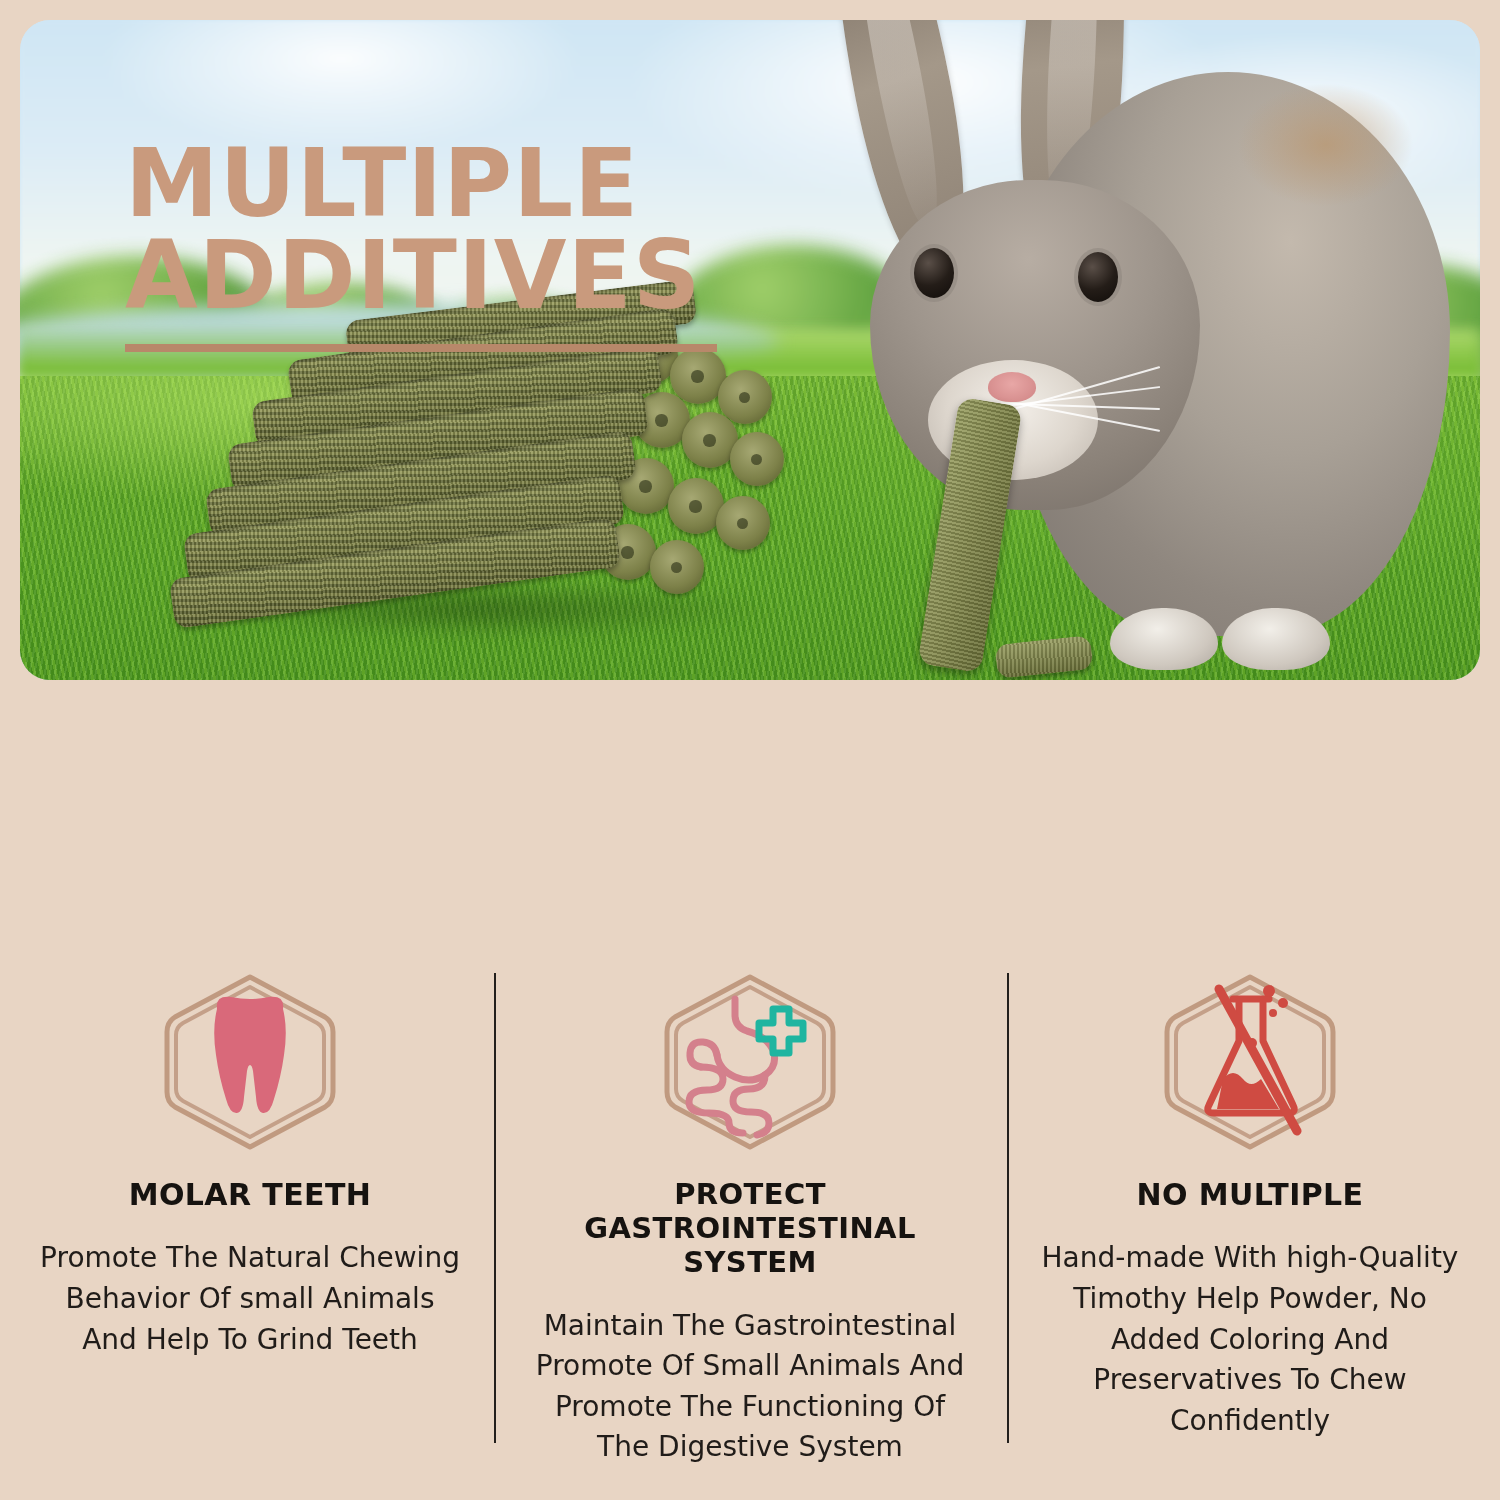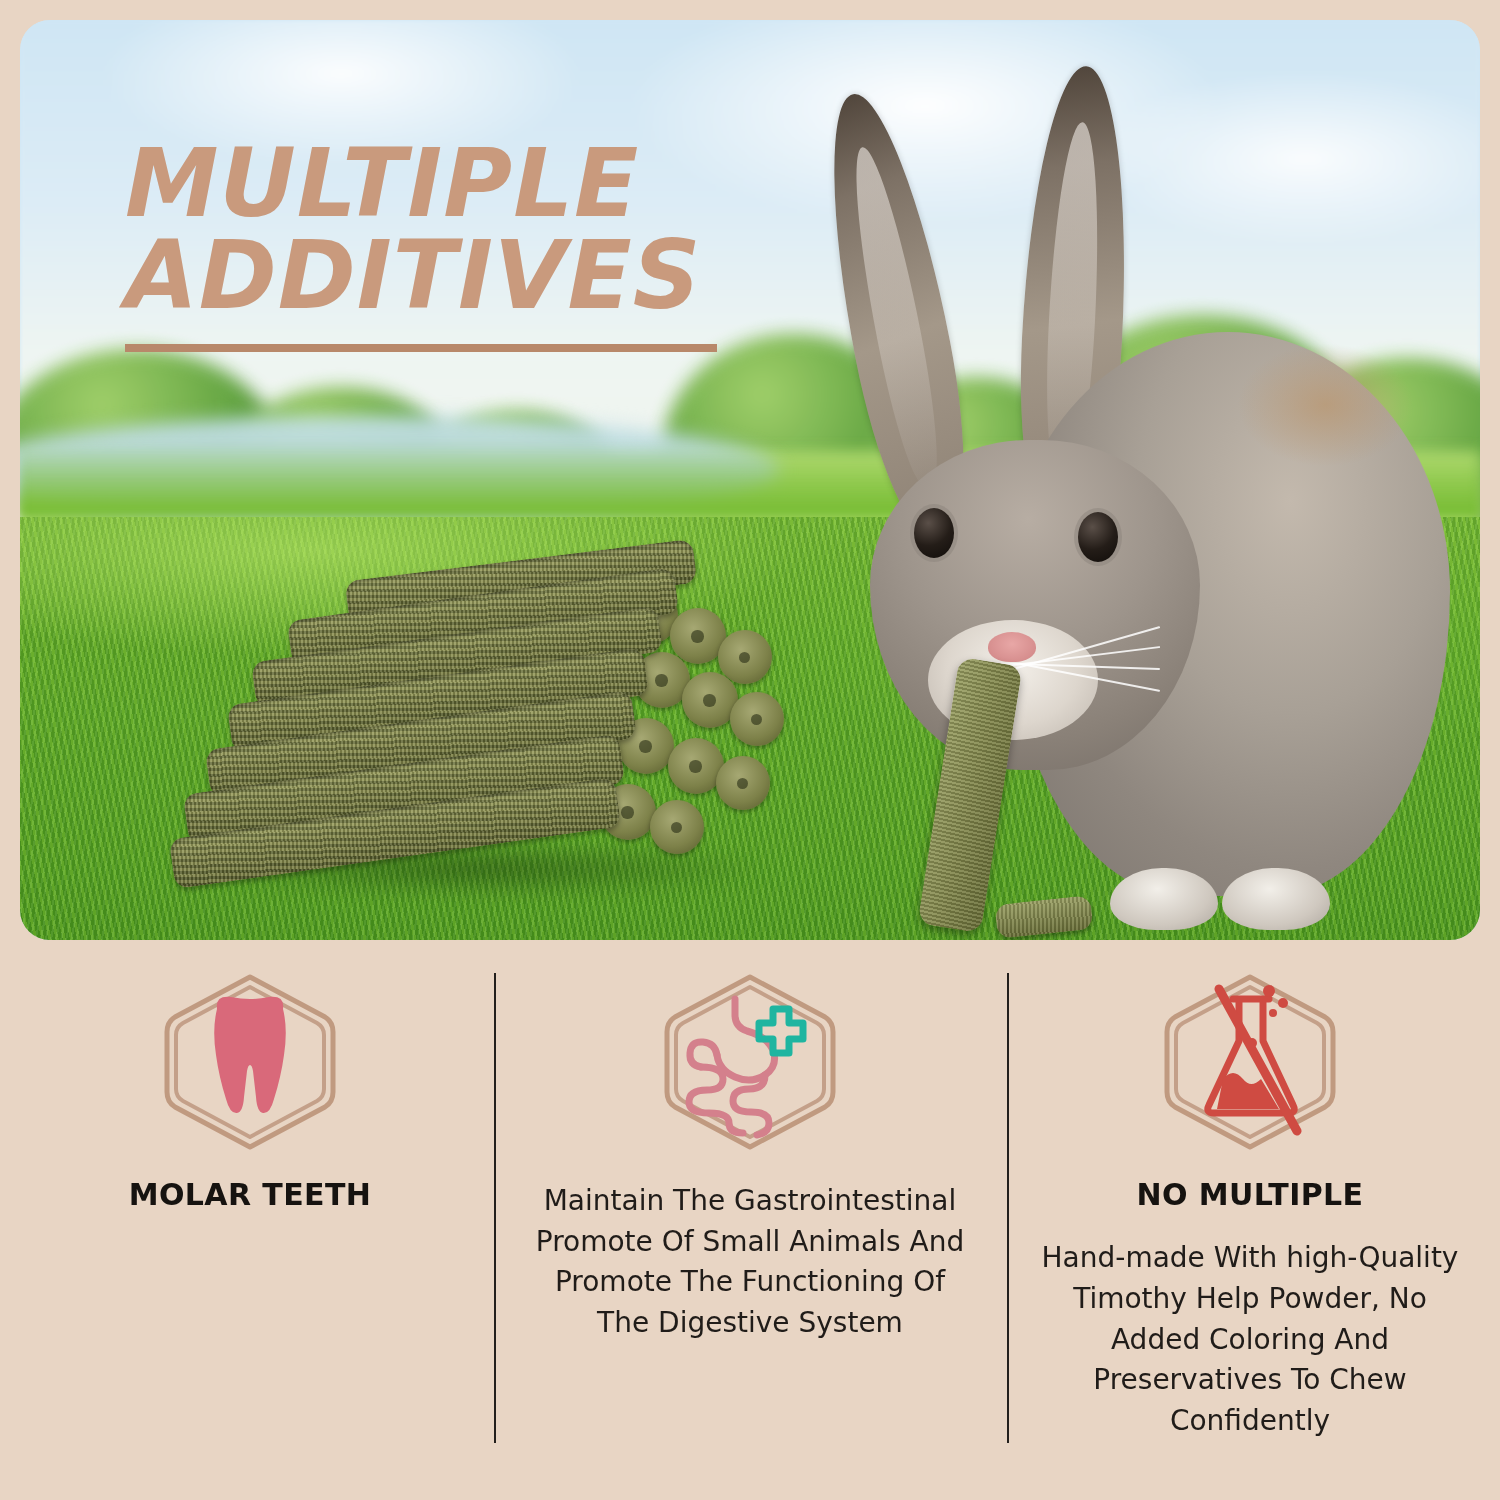--- a/index.html
+++ b/index.html
@@ -14,25 +14,24 @@
     overflow: hidden;
     position: relative;
   }
 
   
   .hero {
     position: absolute;
     left: 20px;
     top: 20px;
     width: 1460px;
-    height: 920px;
+    height: 660px;
     border-radius: 30px;
     overflow: hidden;
     background: #cfe7f5;
-    font-style: italic;
   }
   
   .sky {
     position: absolute;
     left: 0; top: 0; width: 100%; height: 58%;
     background:
       radial-gradient(ellipse 420px 170px at 62% 16%, rgba(255,255,255,.96), rgba(255,255,255,0) 70%),
       radial-gradient(ellipse 330px 130px at 22% 10%, rgba(255,255,255,.9), rgba(255,255,255,0) 72%),
       radial-gradient(ellipse 300px 120px at 88% 26%, rgba(255,255,255,.85), rgba(255,255,255,0) 72%),
       linear-gradient(180deg, #cfe6f4 0%, #dcecf6 34%, #eef5f2 62%, #f3f7ec 100%);
@@ -421,37 +420,42 @@
 
   <div class="col col-1">
     <div class="badge">
       <svg width="186" height="186" viewBox="0 0 186 186" aria-hidden="true">
         <path d="M93 8 L168 48 Q176 53 176 63 L176 123 Q176 133 168 138 L93 178 L18 138 Q10 133 10 123 L10 63 Q10 53 18 48 Z" fill="none" stroke="#c09a80" stroke-width="5" stroke-linejoin="round"></path>
         <path d="M93 18 L160 54 Q167 58 167 66 L167 120 Q167 128 160 132 L93 168 L26 132 Q19 128 19 120 L19 66 Q19 58 26 54 Z" fill="none" stroke="#c4a089" stroke-width="4" stroke-linejoin="round"></path>
         <path d="M60 40 Q58 26 74 28 Q84 30 93 30 Q102 30 112 28 Q128 26 126 40 Q131 60 127 86 Q124 108 117 130 Q113 145 106 144 Q100 143 99 128 L96 102 Q95 96 93 96 Q91 96 90 102 L87 128 Q86 143 80 144 Q73 145 69 130 Q62 108 59 86 Q55 60 60 40 Z" fill="#d9697a"></path>
       </svg>
     </div>
     <div class="feat-title">MOLAR TEETH</div>
+    <div class="feat-body">Promote The Natural Chewing Behavior Of small Animals And Help To Grind Teeth</div>
   </div>
 
   <div class="col col-2">
     <div class="badge">
       <svg width="186" height="186" viewBox="0 0 186 186" aria-hidden="true">
         <path d="M93 8 L168 48 Q176 53 176 63 L176 123 Q176 133 168 138 L93 178 L18 138 Q10 133 10 123 L10 63 Q10 53 18 48 Z" fill="none" stroke="#c09a80" stroke-width="5" stroke-linejoin="round"></path>
         <path d="M93 18 L160 54 Q167 58 167 66 L167 120 Q167 128 160 132 L93 168 L26 132 Q19 128 19 120 L19 66 Q19 58 26 54 Z" fill="none" stroke="#c4a089" stroke-width="4" stroke-linejoin="round"></path>
 
         <path d="M78 30 L78 46 Q78 58 90 62 Q112 68 117 84 Q120 98 108 106 Q94 115 78 108 Q62 101 60 86" fill="none" stroke="#d4808c" stroke-width="7" stroke-linecap="round" stroke-linejoin="round"></path>
         <path d="M60 86 Q58 74 46 73 Q34 72 33 84 Q32 96 44 98" fill="none" stroke="#d4808c" stroke-width="7" stroke-linecap="round" stroke-linejoin="round"></path>
 
         <path d="M44 98 Q66 98 66 110 Q66 121 50 121 Q32 121 32 133 Q32 144 52 144 Q72 144 72 154 Q72 164 86 164" fill="none" stroke="#d4808c" stroke-width="7" stroke-linecap="round" stroke-linejoin="round"></path>
         <path d="M108 106 Q108 120 92 120 Q76 120 76 132 Q76 143 94 143 Q112 143 112 154 Q112 164 100 166" fill="none" stroke="#d4808c" stroke-width="7" stroke-linecap="round" stroke-linejoin="round"></path>
 
         <path d="M116 40 L132 40 L132 54 L146 54 L146 70 L132 70 L132 84 L116 84 L116 70 L102 70 L102 54 L116 54 Z" fill="none" stroke="#1fb5a0" stroke-width="7" stroke-linejoin="round"></path>
       </svg>
     </div>
+    <div class="feat-title">
+      <div>PROTECT</div>
+      <div>GASTROINTESTINAL SYSTEM</div>
+    </div>
     <div class="feat-body">Maintain The Gastrointestinal Promote Of Small Animals And Promote The Functioning Of The Digestive System</div>
   </div>
 
   <div class="col col-3">
     <div class="badge">
       <svg width="186" height="186" viewBox="0 0 186 186" aria-hidden="true">
         <path d="M93 8 L168 48 Q176 53 176 63 L176 123 Q176 133 168 138 L93 178 L18 138 Q10 133 10 123 L10 63 Q10 53 18 48 Z" fill="none" stroke="#c09a80" stroke-width="5" stroke-linejoin="round"></path>
         <path d="M93 18 L160 54 Q167 58 167 66 L167 120 Q167 128 160 132 L93 168 L26 132 Q19 128 19 120 L19 66 Q19 58 26 54 Z" fill="none" stroke="#c4a089" stroke-width="4" stroke-linejoin="round"></path>
 
         <path d="M76 30 L112 30 M82 30 L82 72 L52 136 Q48 144 57 144 L131 144 Q140 144 136 136 L106 72 L106 30" fill="none" stroke="#cf4b42" stroke-width="7" stroke-linecap="round" stroke-linejoin="round"></path>

